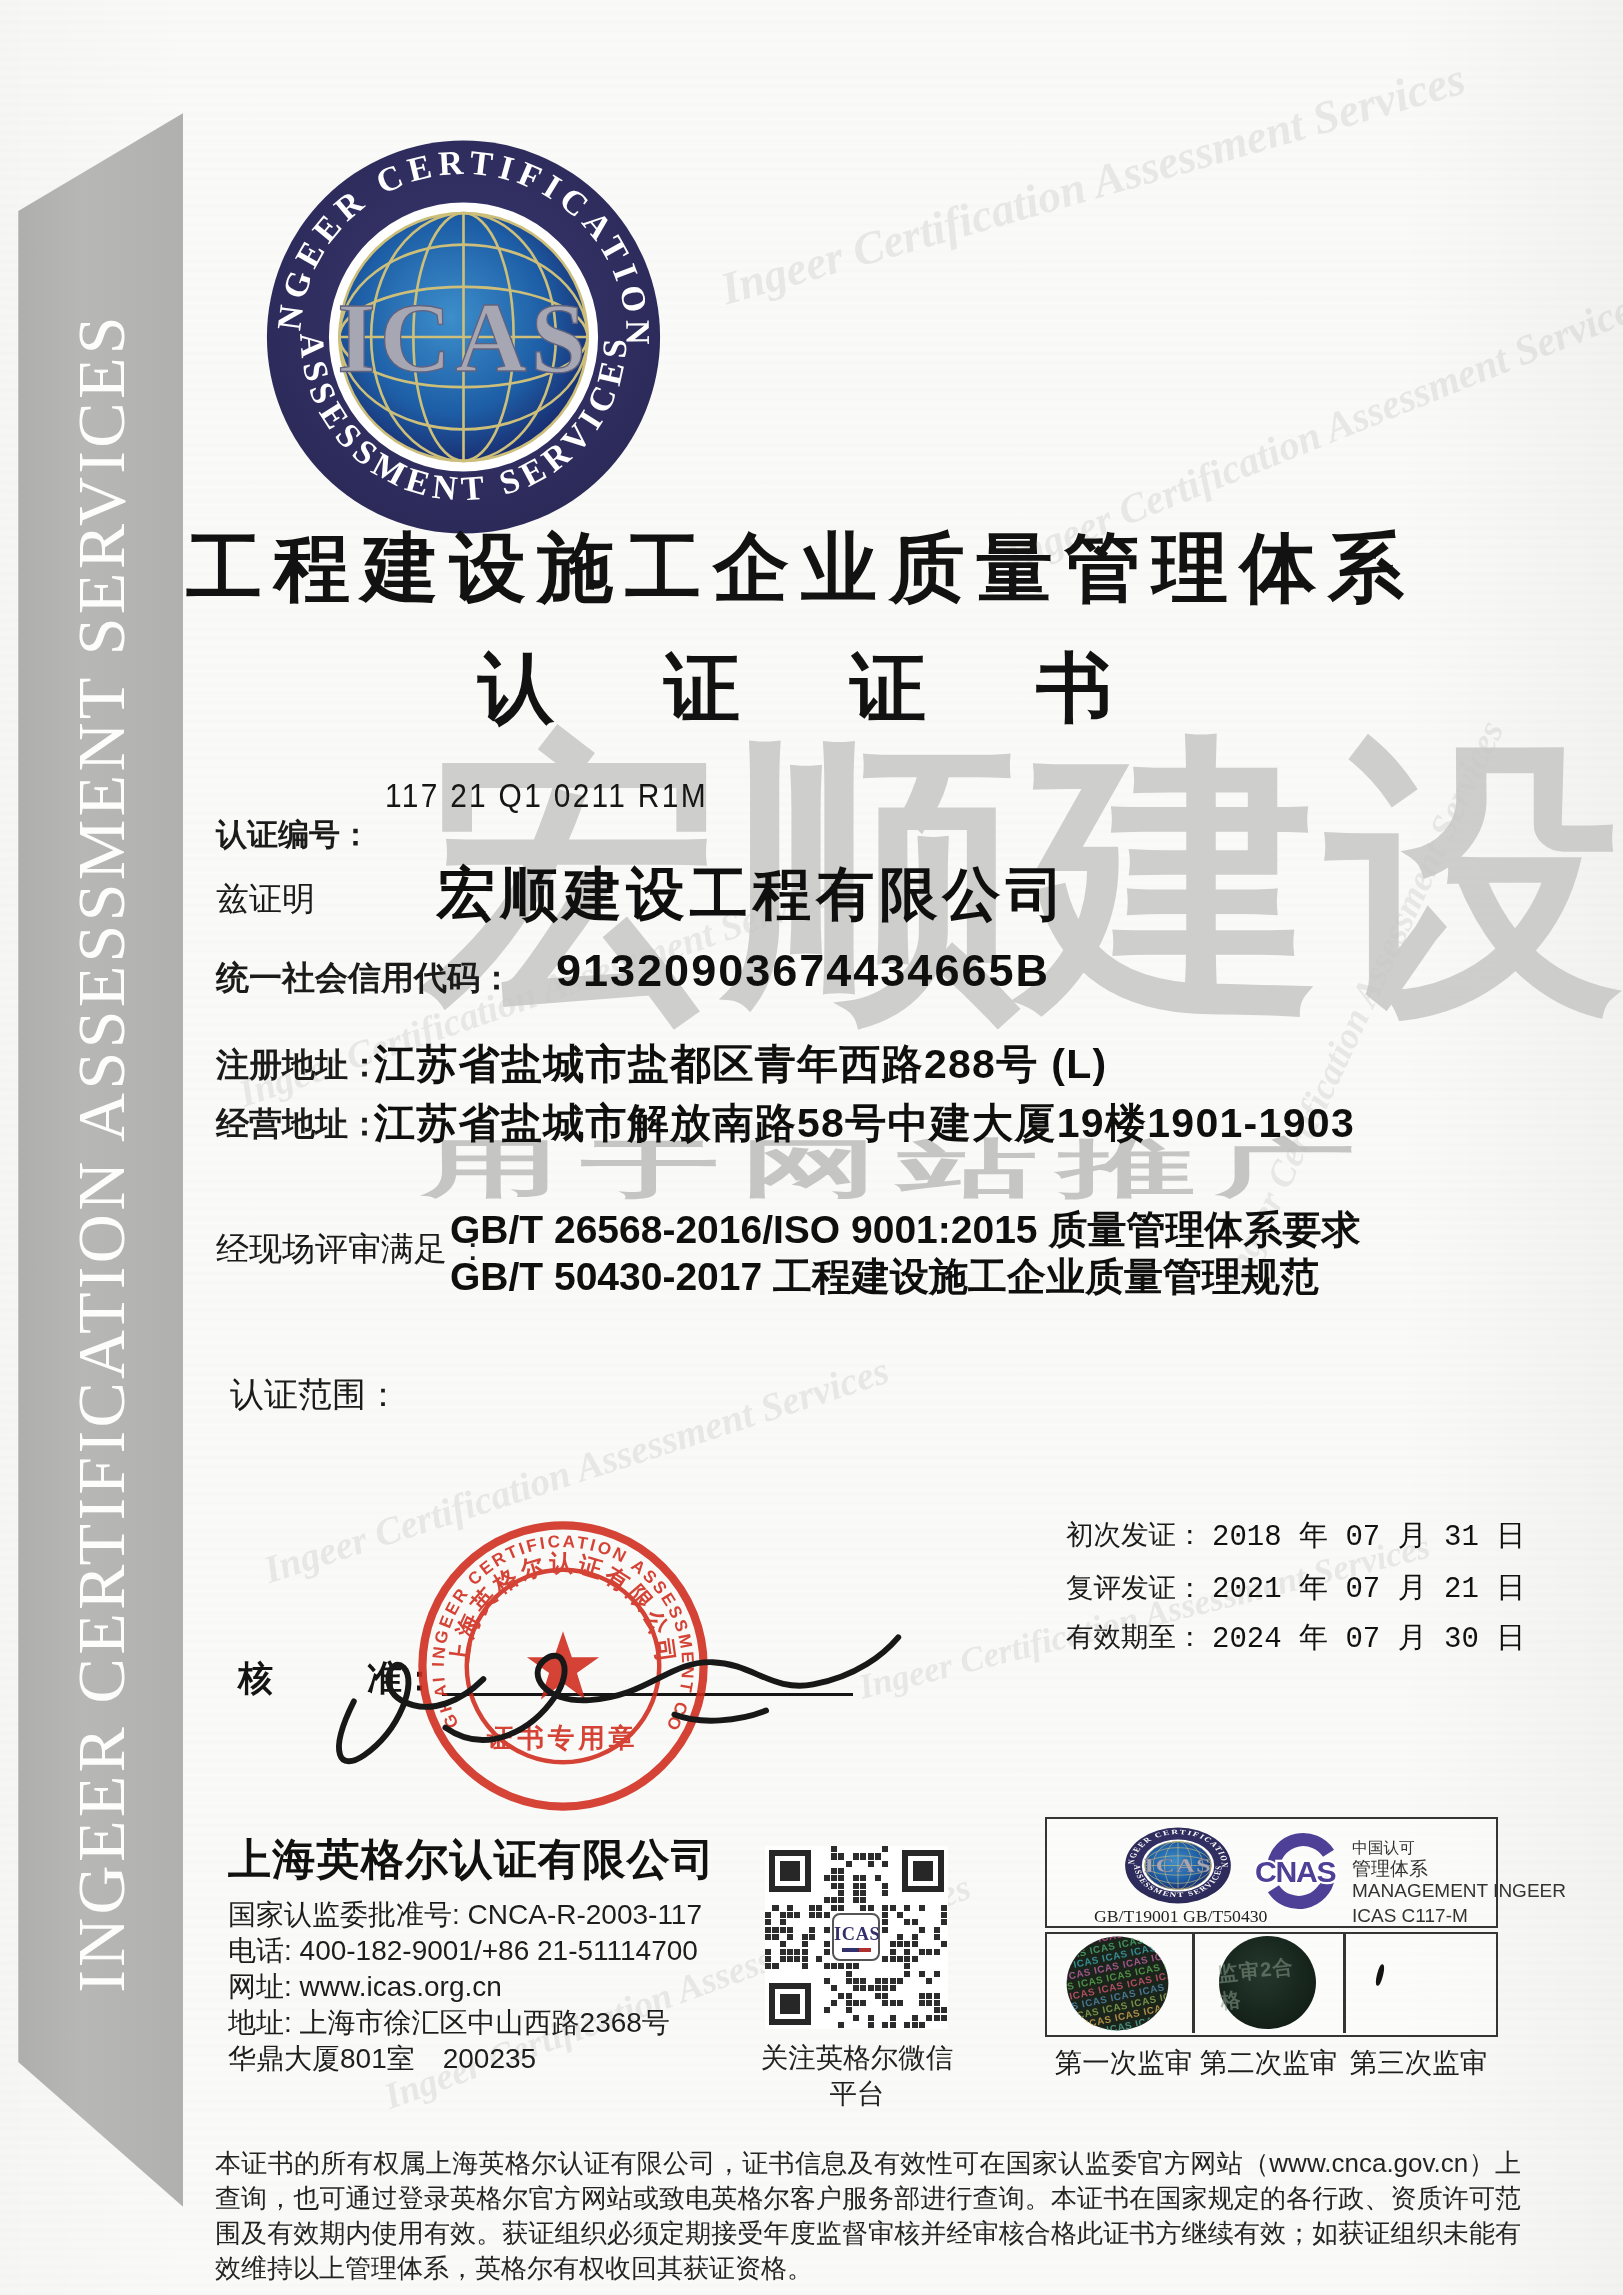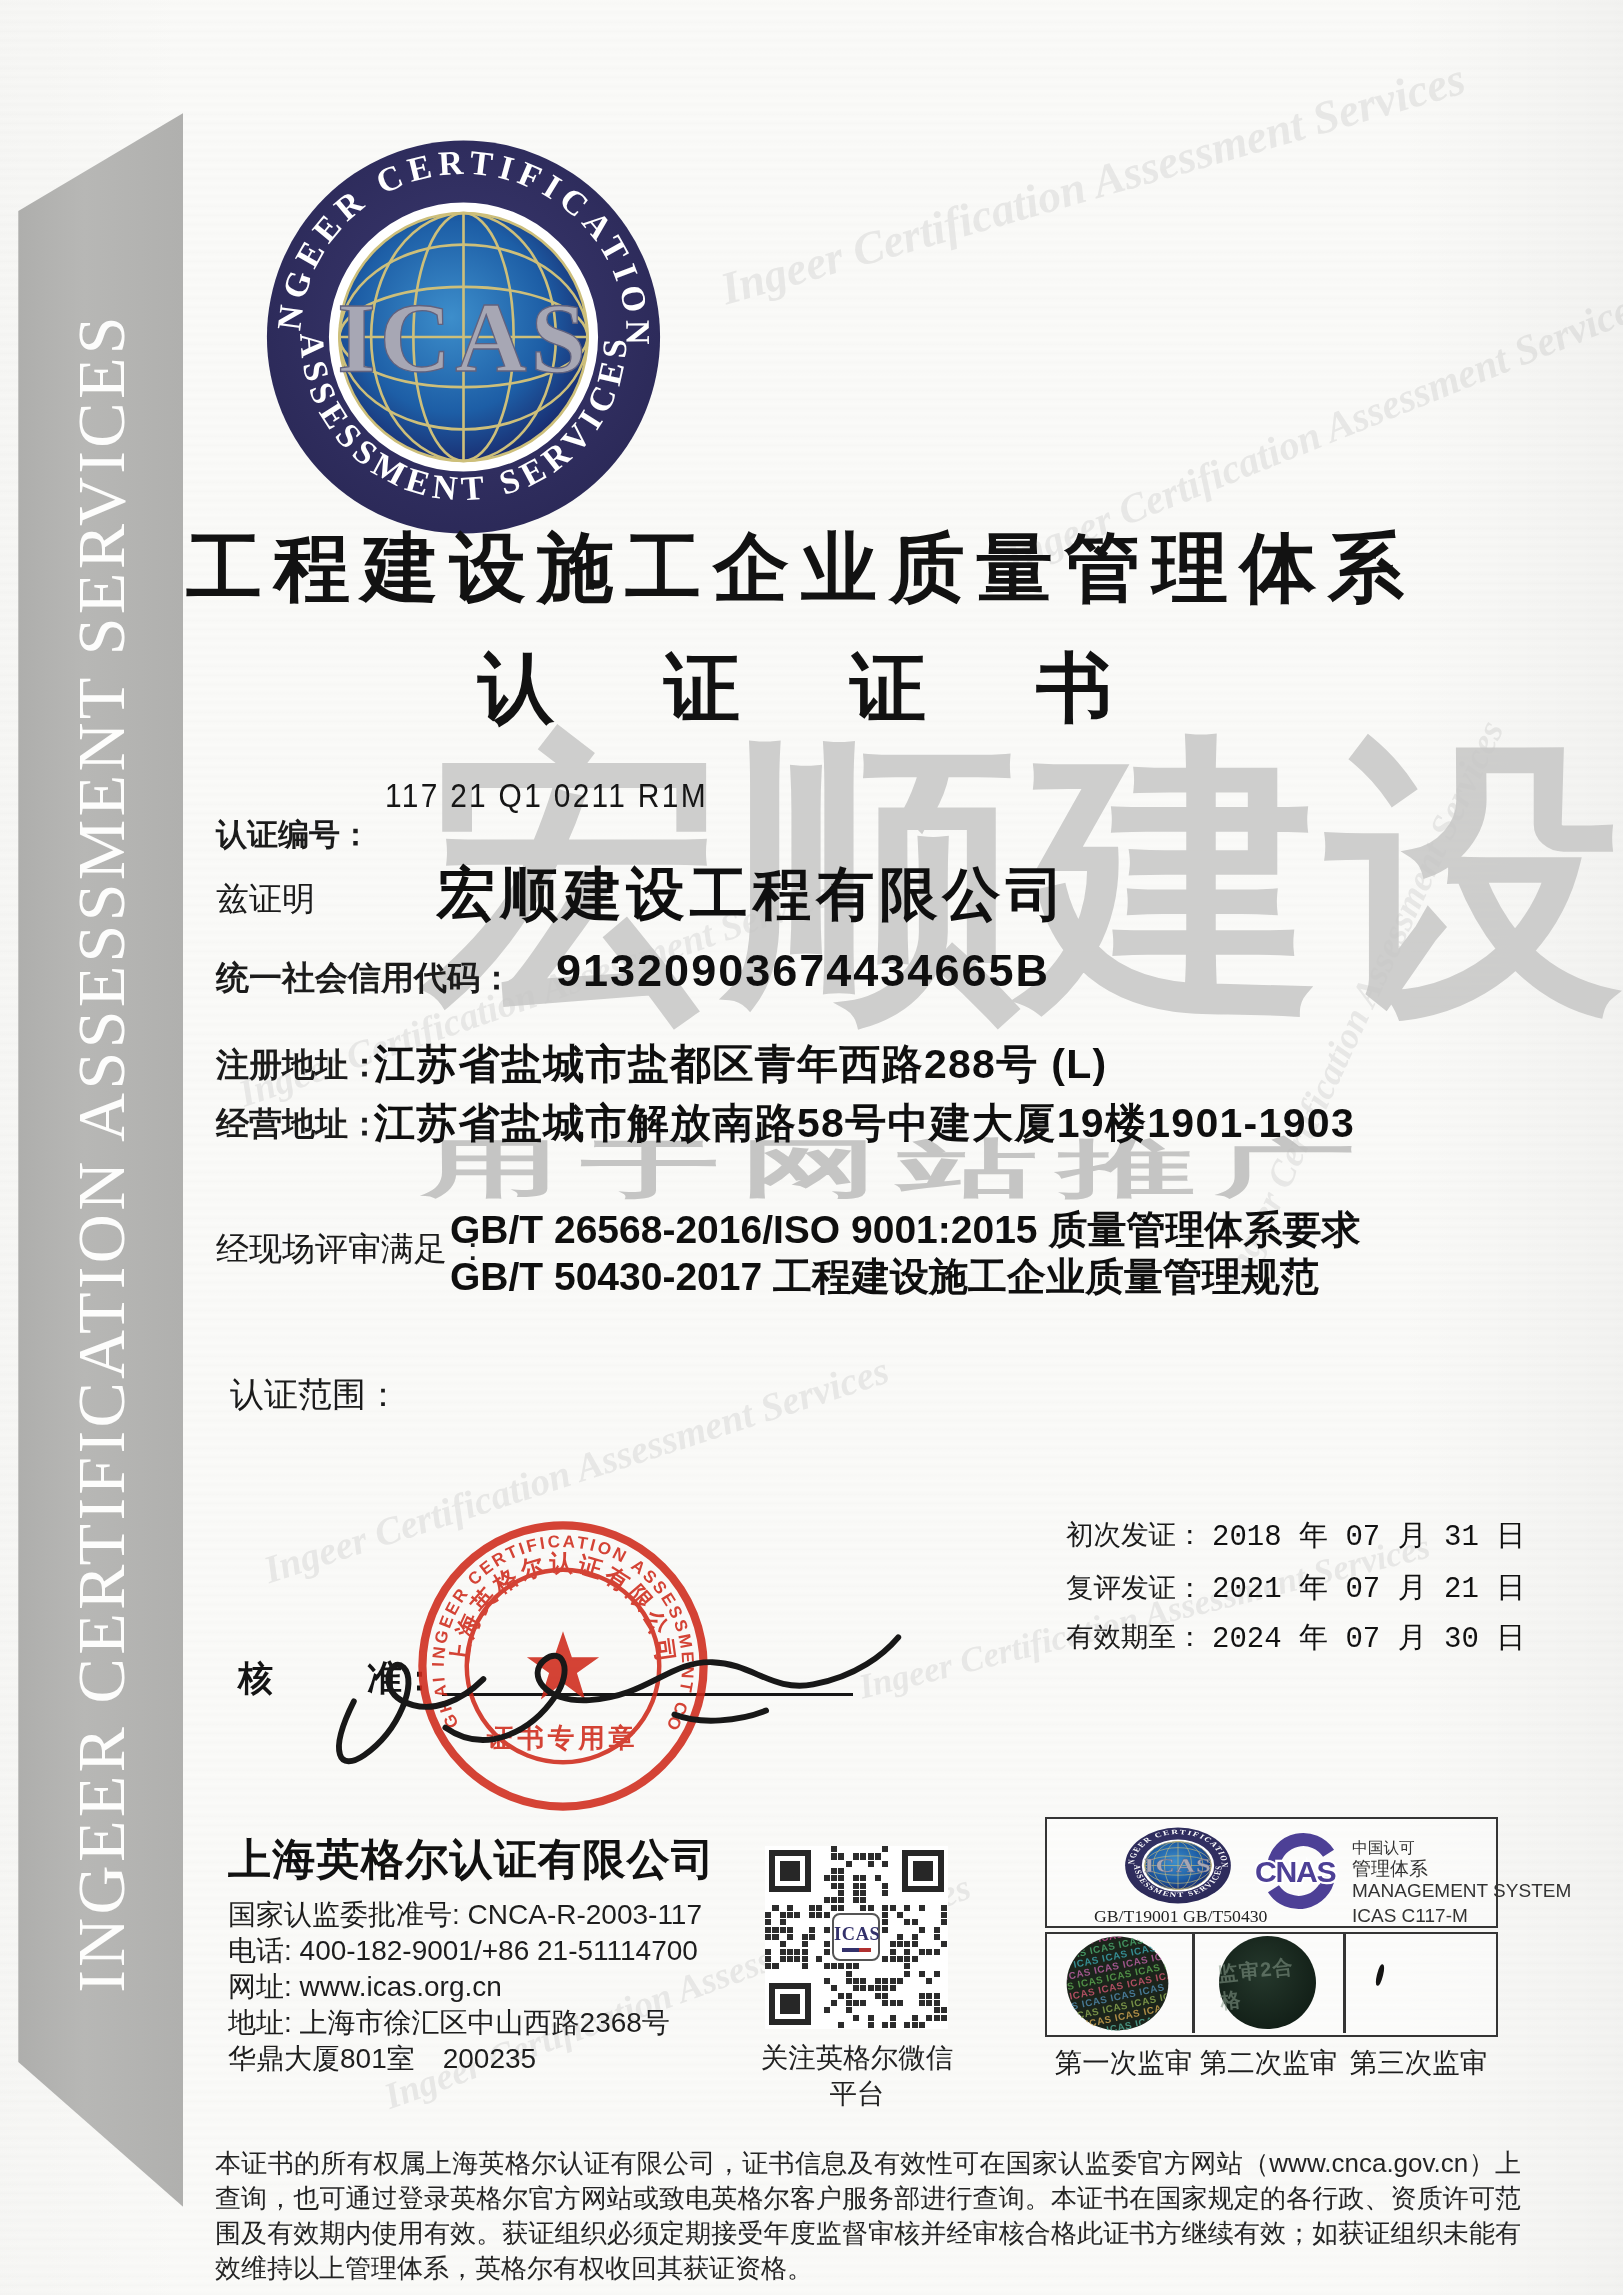--- a/index.html
+++ b/index.html
@@ -412,21 +412,21 @@
 
   <svg class="abs" style="left:1255px;top:1831px;" width="92" height="80" viewBox="0 0 140 122">
     <g fill="none" stroke="#4d4096" stroke-width="20">
       <path d="M112,34 A46,46 0 0 0 28,52"></path>
       <path d="M28,88 A46,46 0 0 0 112,70"></path>
     </g>
     <text x="0" y="78" font-size="46" font-weight="bold" fill="#4d4096" stroke="#ffffff" stroke-width="7" style="paint-order:stroke" letter-spacing="-2">CNAS</text>
   </svg>
   <div class="abs cnas-txt" style="top:1838px;font-size:15.7px;line-height:19.6px;">中国认可</div>
   <div class="abs cnas-txt" style="top:1859px;font-size:19px;line-height:19.6px;">管理体系</div>
-  <div class="abs cnas-txt" style="top:1880px;font-size:19px;">MANAGEMENT SYSTEM</div>
+  <div class="abs cnas-txt" style="top:1880px;font-size:19px;">MANAGEMENT INGEER</div>
   <div class="abs cnas-txt" style="top:1905px;font-size:19px;">ICAS C117-M</div>
 
   <div id="surv-box" class="abs framed">
     <div class="surv-div" style="left:145px;"></div>
     <div class="surv-div" style="left:296px;"></div>
   </div>
 
   <svg class="abs" style="left:1066px;top:1935px;" width="103" height="97" viewBox="0 0 158 148">
     <defs>
         <clipPath id="ovalClip">

